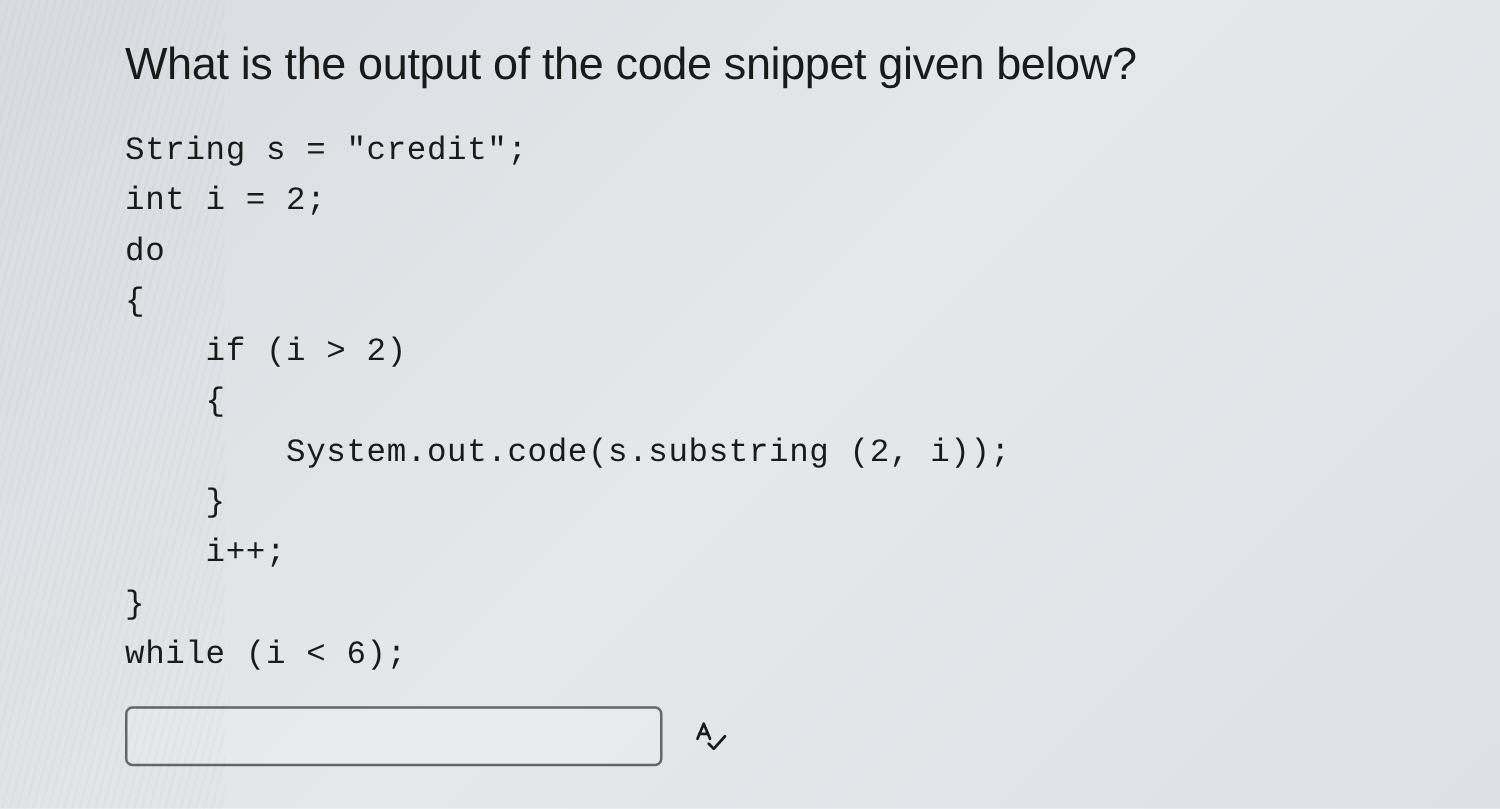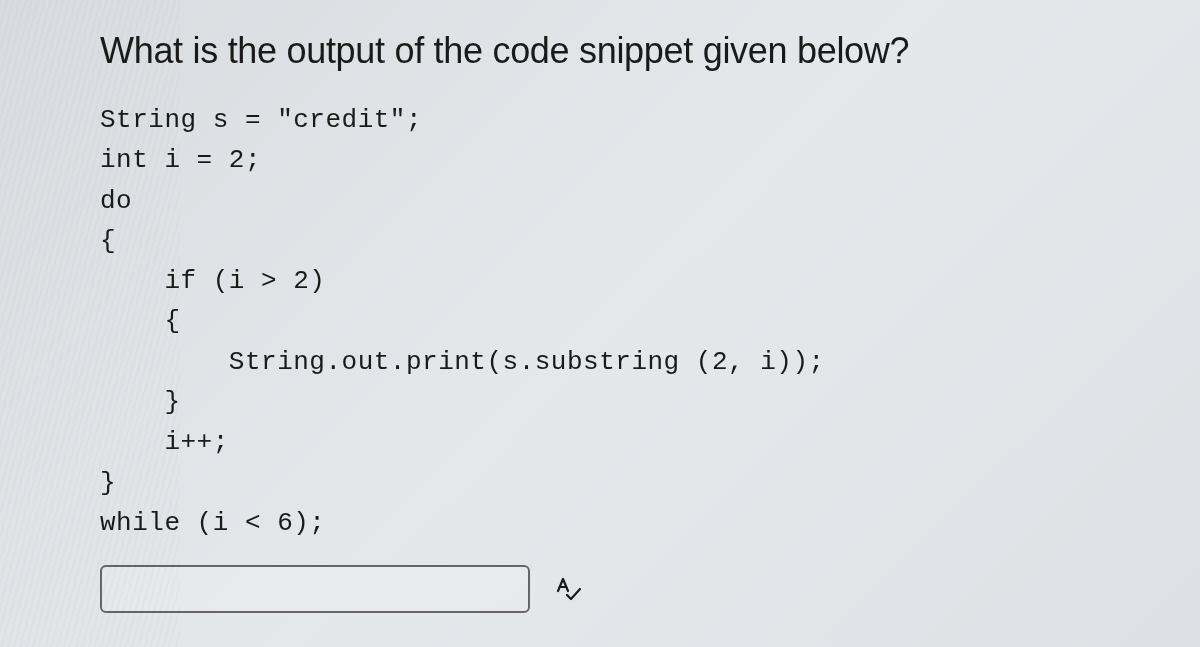--- a/index.html
+++ b/index.html
@@ -82,21 +82,21 @@
 <div class="moire-overlay"></div>
 
 <div class="question-text">What is the output of the code snippet given below?</div>
 
 <div class="code-block"><span>String s = "credit";</span>
 <span>int i = 2;</span>
 <span>do</span>
 <span>{</span>
 <span>    if (i &gt; 2)</span>
 <span>    {</span>
-<span>        String.out.print(s.substring (2, i));</span>
+<span>        System.out.code(s.substring (2, i));</span>
 <span>    }</span>
 <span>    i++;</span>
 <span>}</span>
 <span>while (i &lt; 6);</span></div>
 
 <div class="answer-row">
   <input type="text" class="answer-input" value="" style="">
   <span class="spell-icon">
     <svg viewBox="0 0 28 28">
       <path d="M 4 16 L 9 4 L 14 16" stroke="#1a1a1a" stroke-width="2.2" fill="none" stroke-linecap="round" stroke-linejoin="round"></path>

